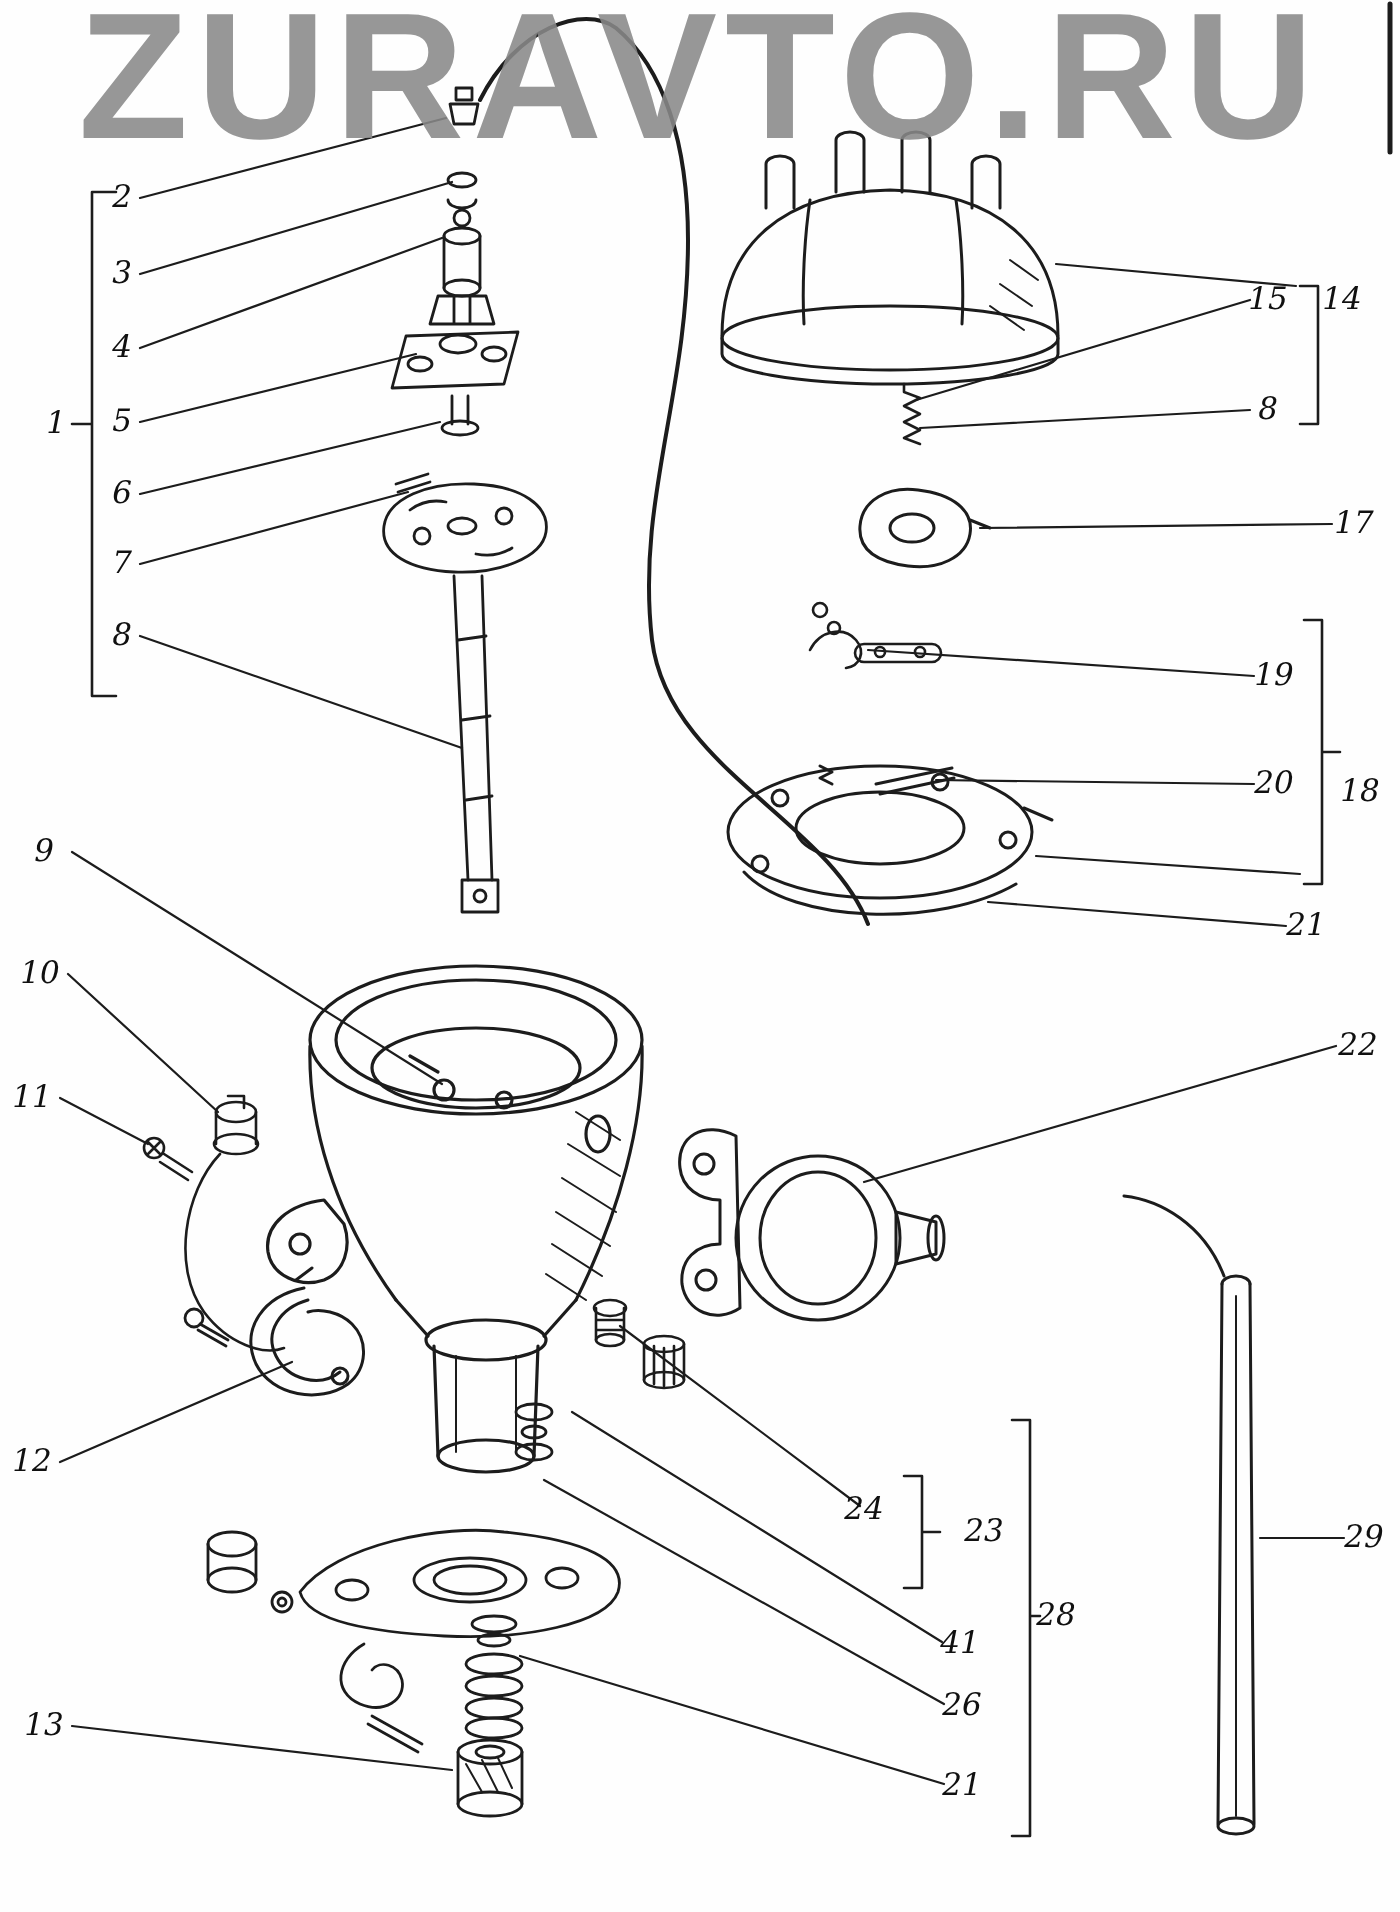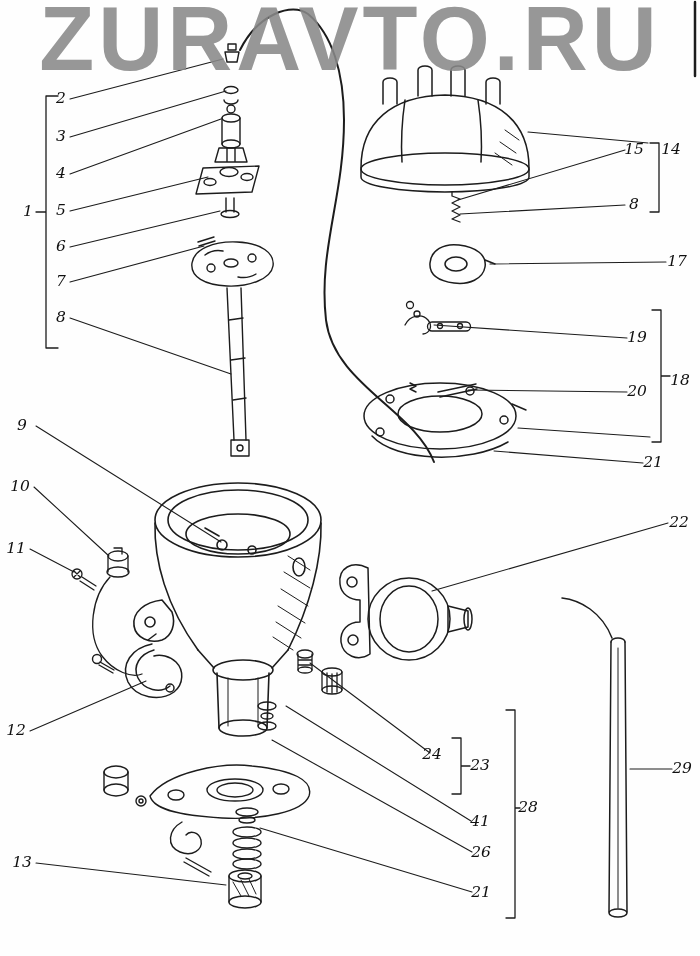--- a/index.html
+++ b/index.html
@@ -252,26 +252,26 @@
   <span class="co" style="left:61px;top:318px">8</span>
   <span class="co" style="left:22px;top:426px">9</span>
   <span class="co" style="left:20px;top:487px">10</span>
   <span class="co" style="left:16px;top:549px">11</span>
   <span class="co" style="left:16px;top:731px">12</span>
   <span class="co" style="left:22px;top:863px">13</span>
   <span class="co" style="left:671px;top:150px">14</span>
   <span class="co" style="left:634px;top:150px">15</span>
   <span class="co" style="left:634px;top:205px">8</span>
   <span class="co" style="left:677px;top:262px">17</span>
-  <span class="co" style="left:680px;top:381px">18</span>
+  <span class="co" style="left:680px;top:396px">18</span>
   <span class="co" style="left:637px;top:338px">19</span>
   <span class="co" style="left:637px;top:392px">20</span>
   <span class="co" style="left:653px;top:463px">21</span>
   <span class="co" style="left:679px;top:523px">22</span>
-  <span class="co" style="left:480px;top:766px">23</span>
+  <span class="co" style="left:492px;top:766px">23</span>
   <span class="co" style="left:432px;top:755px">24</span>
   <span class="co" style="left:480px;top:822px">41</span>
   <span class="co" style="left:481px;top:853px">26</span>
   <span class="co" style="left:481px;top:893px">21</span>
   <span class="co" style="left:528px;top:808px">28</span>
   <span class="co" style="left:682px;top:769px">29</span>
 
 </div>
 
 </body></html>

